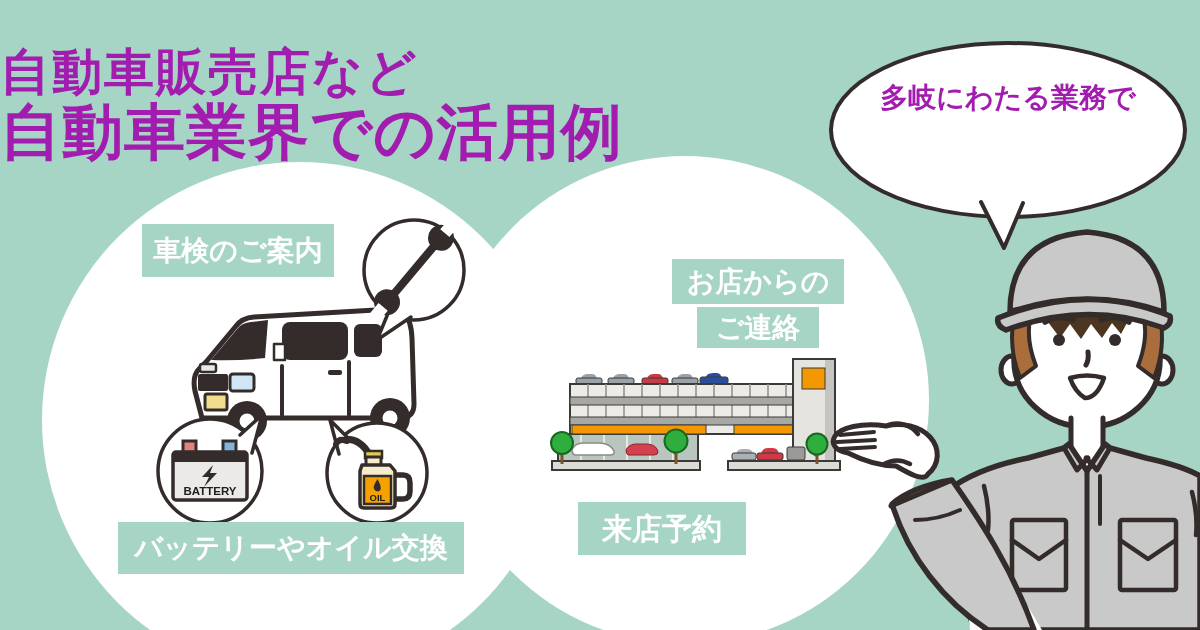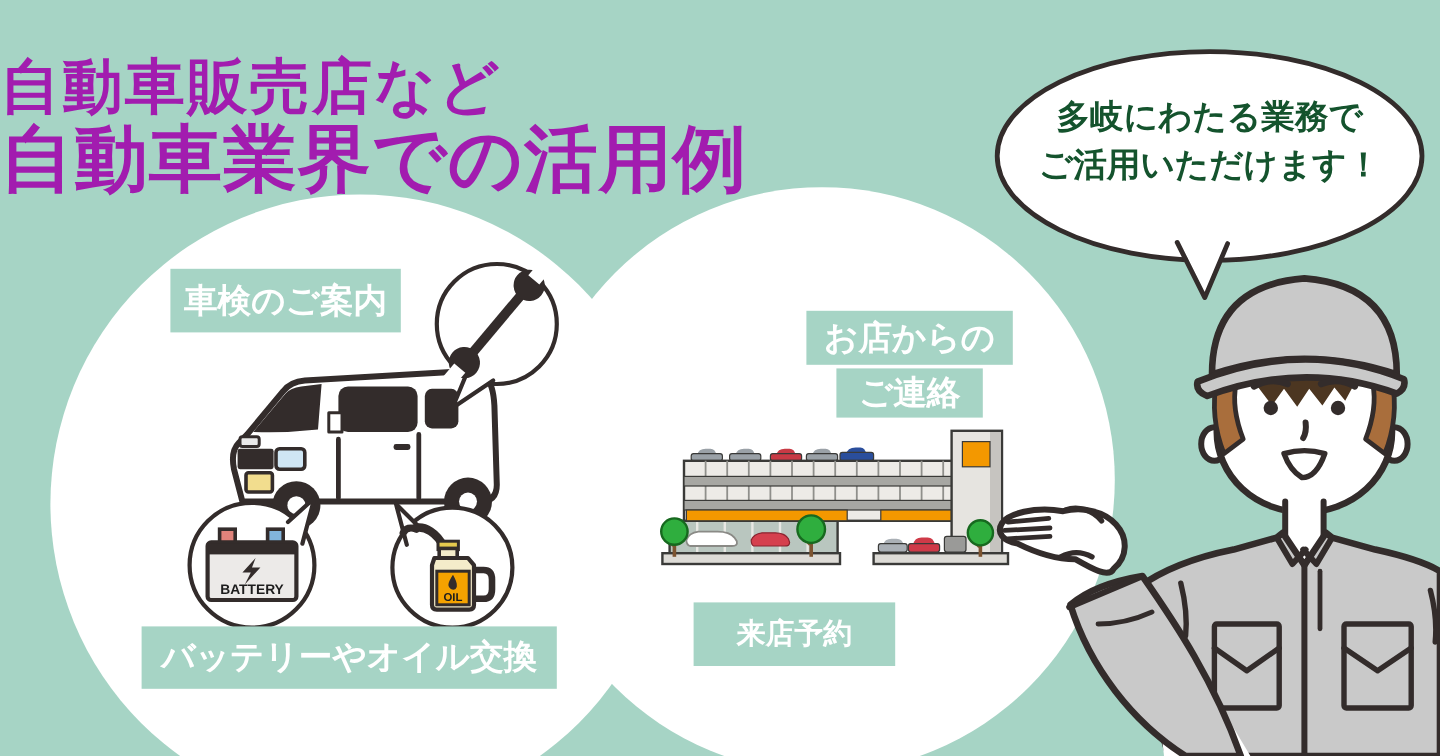--- a/index.html
+++ b/index.html
@@ -11,29 +11,29 @@
   .big-circle { position:absolute; background:#fff; border-radius:50%; }
   .circle-left  { left:42px;  top:162px; width:516px; height:516px; }
   .circle-right { left:441px; top:156px; width:488px; height:488px; }
 
   .title-wrap { position:absolute; left:0; top:44px; width:1130px; text-align:left; color:#a21caf; }
   .title-line1 { font-size:50px; font-weight:900; letter-spacing:2px; line-height:56px; }
   .title-line2 { font-size:61px; font-weight:900; letter-spacing:1px; line-height:64px; }
 
   .bubble-svg { position:absolute; left:818px; top:36px; }
   .bubble-text { position:absolute; left:838px; top:78px; width:340px; text-align:center;
-    color:#14532d; font-size:28px; font-weight:700; line-height:40px; }
+    color:#a21caf; font-size:28px; font-weight:700; line-height:40px; }
 
   .tag { position:absolute; background:#a6d4c5; color:#fff; font-weight:800;
          text-align:center; white-space:nowrap; }
   .tag-shaken  { left:142px; top:224px; width:192px; height:53px; font-size:28px; line-height:53px; }
   .tag-battery { left:118px; top:522px; width:346px; height:52px; font-size:28px; line-height:52px; }
   .tag-store1  { left:672px; top:259px; width:172px; height:45px; font-size:28px; line-height:45px; }
   .tag-store2  { left:697px; top:307px; width:122px; height:41px; font-size:28px; line-height:41px; }
-  .tag-raiten  { left:578px; top:502px; width:168px; height:53px; font-size:24px; line-height:53px; }
+  .tag-raiten  { left:578px; top:502px; width:168px; height:53px; font-size:30px; line-height:53px; }
 
   .abs { position:absolute; }
 </style>
 </head>
 <body>
 
 <div class="canvas">
 
   <div class="big-circle circle-left"></div>
   <div class="big-circle circle-right"></div>
@@ -43,21 +43,20 @@
     <div class="title-line2">自動車業界での活用例</div>
   </div>
 
   <svg class="bubble-svg" width="382" height="218" viewBox="0 0 382 218">
     <ellipse cx="190" cy="94" rx="177" ry="87" fill="#fff" stroke="#332c2b" stroke-width="4"></ellipse>
     <polygon points="163,160 186,212 206,161" fill="#fff"></polygon>
     <path d="M 163,166 L 186,212 L 205,167" fill="none" stroke="#332c2b" stroke-width="4" stroke-linejoin="round" stroke-linecap="round"></path>
   </svg>
   <div class="bubble-text">
     <div>多岐にわたる業務で</div>
-    <div>ご活用いただけます！</div>
   </div>
 
   <svg class="abs" style="left:178px; top:288px;" width="250" height="152" viewBox="0 0 250 152">
     <g stroke-linejoin="round" stroke-linecap="round">
       <path d="M 24,130 L 17,103 Q 14,88 21,81 L 28,74 L 58,38 Q 64,30 76,29 L 198,22 Q 220,21 227,27 Q 233,32 234,50 L 236,116 Q 236,130 222,130 Z" fill="#fff" stroke="#332c2b" stroke-width="5"></path>
       <path d="M 33,72 L 60,40 Q 64,35 73,34 L 90,32 L 87,70 Q 60,73 33,72 Z" fill="#332c2b"></path>
       <rect x="104" y="34" width="66" height="38" rx="8" fill="#332c2b"></rect>
       <rect x="176" y="36" width="28" height="33" rx="6" fill="#332c2b"></rect>
       <rect x="96" y="56" width="11" height="16" fill="#fff" stroke="#332c2b" stroke-width="2.5"></rect>
       <rect x="52" y="86" width="24" height="17" rx="3" fill="#cfe6f4" stroke="#332c2b" stroke-width="3"></rect>

